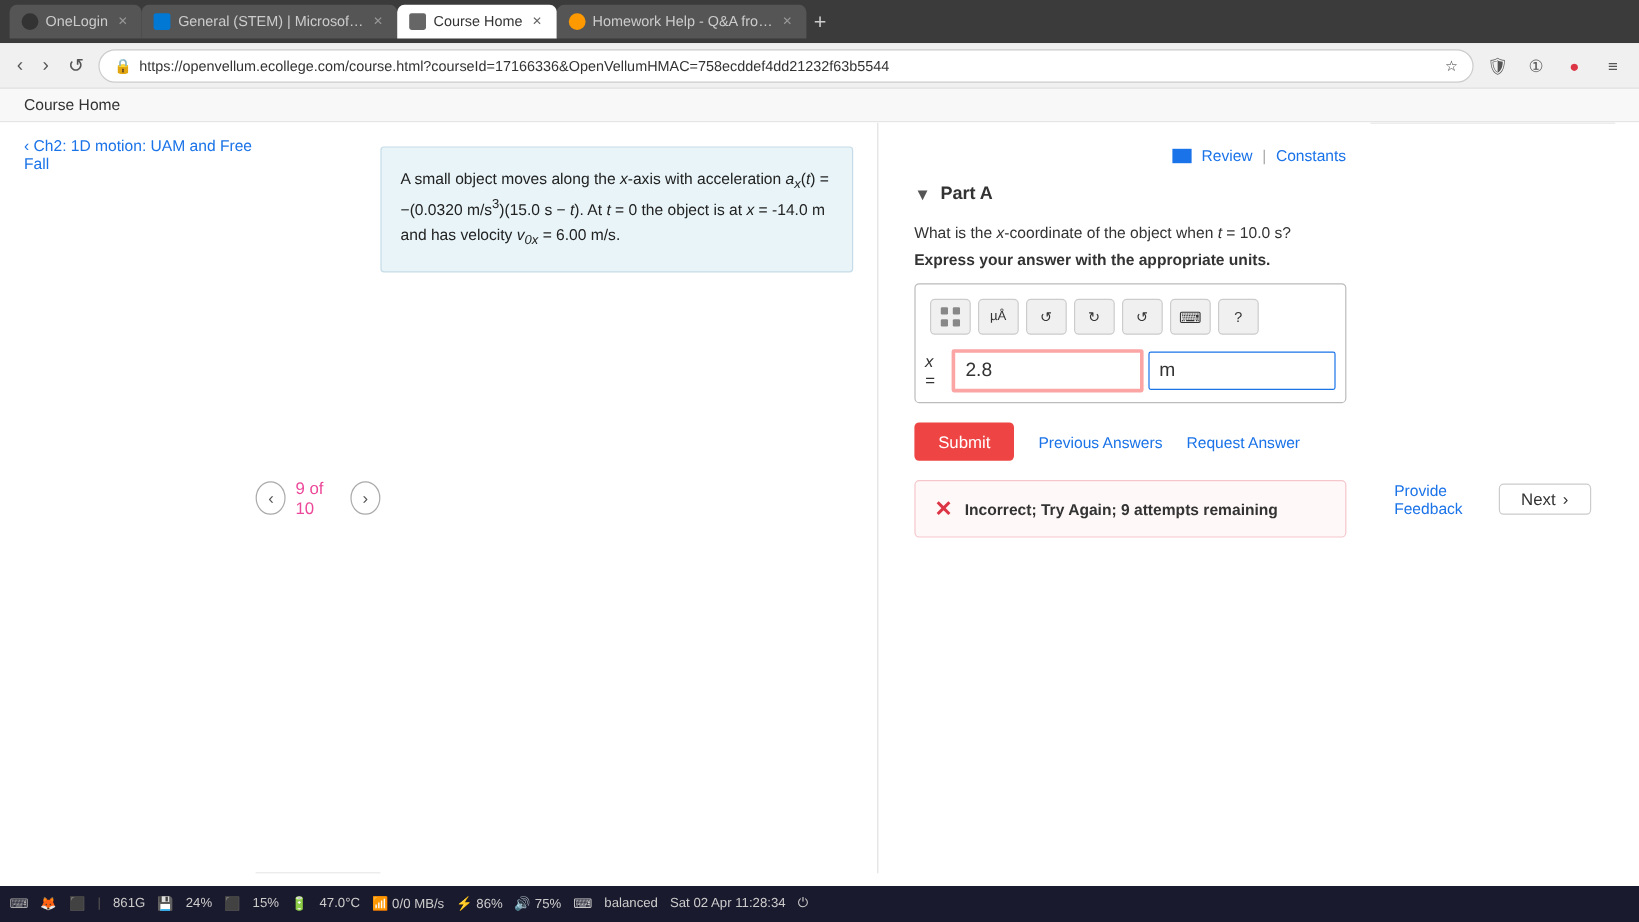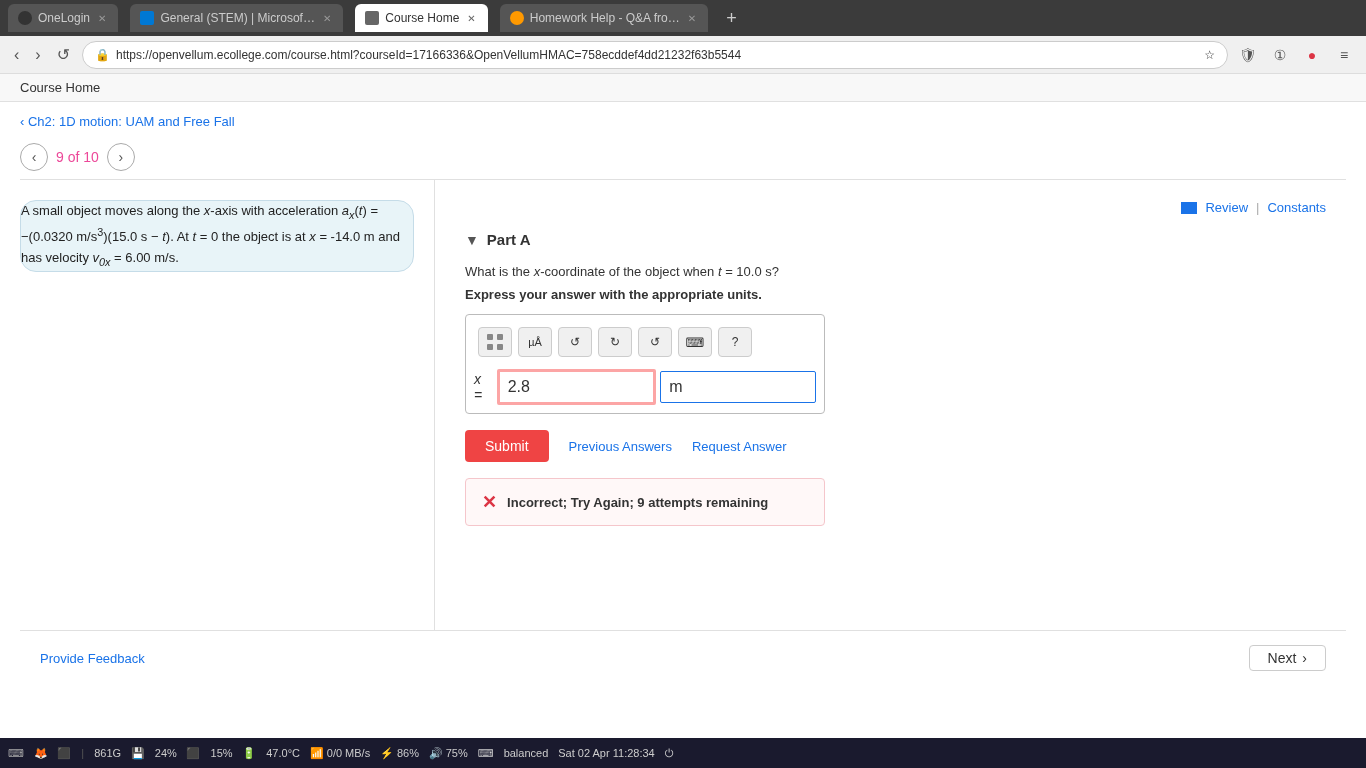--- a/index.html
+++ b/index.html
@@ -1,19 +1,19 @@
 <!DOCTYPE html>
 <html><head>
   <meta charset="utf-8">
   <style>
     * { box-sizing: border-box; margin: 0; padding: 0; }
     body { font-family: Arial, sans-serif; background: #fff; width: 1366px; height: 768px; overflow: hidden; }
 
     
-    .browser-chrome { background: #3b3b3b; height: 36px; display: flex; align-items: center; padding: 0 8px; gap: 12px; }
+    .browser-chrome { background: #3b3b3b; height: 36px; display: flex; align-items: center; padding: 0 8px; gap: 0; }
     .tab { display: flex; align-items: center; height: 28px; padding: 0 10px; border-radius: 6px 6px 0 0; font-size: 12px; color: #ccc; background: #555; gap: 6px; cursor: pointer; }
     .tab.active { background: #fff; color: #333; }
     .tab-close { font-size: 10px; color: #999; cursor: pointer; padding: 2px; }
     .tab.active .tab-close { color: #666; }
     .new-tab-btn { color: #ccc; font-size: 18px; cursor: pointer; padding: 0 6px; }
     .tab-icon { width: 14px; height: 14px; border-radius: 50%; background: #888; display: inline-block; }
     .tab-icon.onelogin { background: #333; }
     .tab-icon.microsoft { background: #0078d4; border-radius: 2px; }
     .tab-icon.coursehome { background: #666; border-radius: 2px; }
     .tab-icon.homework { background: #f90; border-radius: 50%; }
@@ -25,36 +25,36 @@
     .url-bar { flex: 1; background: #fff; border: 1px solid #ccc; border-radius: 20px; height: 28px; display: flex; align-items: center; padding: 0 12px; font-size: 12px; color: #333; gap: 6px; }
     .url-text { flex: 1; overflow: hidden; text-overflow: ellipsis; white-space: nowrap; }
     .url-secure { color: #888; font-size: 12px; }
     .toolbar-icons { display: flex; gap: 8px; align-items: center; }
     .toolbar-icon { width: 24px; height: 24px; display: flex; align-items: center; justify-content: center; cursor: pointer; color: #555; font-size: 14px; }
 
     
     .page-header { background: #f8f8f8; border-bottom: 1px solid #e0e0e0; padding: 6px 20px; font-size: 13px; color: #333; }
 
     
-    .main-content { display: flex; flex-direction: column; padding: 0 20px; background: #fff; height: calc(768px - 36px - 38px - 30px - 38px); overflow-y: auto; }
+    .main-content { display: flex; flex-direction: row; padding: 0 20px; background: #fff; height: calc(768px - 36px - 38px - 30px - 38px); overflow-y: auto; }
 
     .breadcrumb { padding: 12px 0 6px 0; font-size: 13px; }
     .breadcrumb a { color: #1a73e8; text-decoration: none; }
 
     .exercise-header { display: flex; align-items: center; justify-content: space-between; padding: 8px 0; border-bottom: 1px solid #e0e0e0; margin-bottom: 0; }
     .exercise-title { font-size: 16px; font-weight: bold; color: #333; }
     .pagination { display: flex; align-items: center; gap: 8px; }
     .page-nav-btn { width: 28px; height: 28px; border-radius: 50%; border: 1px solid #aaa; background: #fff; cursor: pointer; display: flex; align-items: center; justify-content: center; font-size: 14px; color: #555; }
     .page-count { font-size: 14px; color: #ec4899; }
 
     .content-area { display: flex; gap: 0; min-height: 450px; }
 
     
     .problem-panel { width: 415px; flex-shrink: 0; padding: 20px 20px 20px 0; border-right: 1px solid #e0e0e0; }
-    .problem-box { background: #e8f4f8; border: 1px solid #c5dce8; border-radius: 16px; font-size: 13px; color: #222; line-height: 1.6; }
+    .problem-box { background: #e8f4f8; border: 1px solid #c5dce8; border-radius: 3px; padding: 16px; font-size: 13px; color: #222; line-height: 1.6; }
 
     
     .answer-panel { flex: 1; padding: 20px 20px 20px 30px; }
 
     .review-constants { display: flex; justify-content: flex-end; align-items: center; gap: 8px; margin-bottom: 16px; font-size: 13px; }
     .review-link { color: #1a73e8; text-decoration: none; display: flex; align-items: center; gap: 4px; }
     .pipe { color: #aaa; }
 
     .part-header { display: flex; align-items: center; gap: 8px; font-size: 15px; font-weight: bold; color: #333; margin-bottom: 16px; }
     .part-arrow { color: #555; font-size: 14px; cursor: pointer; }

